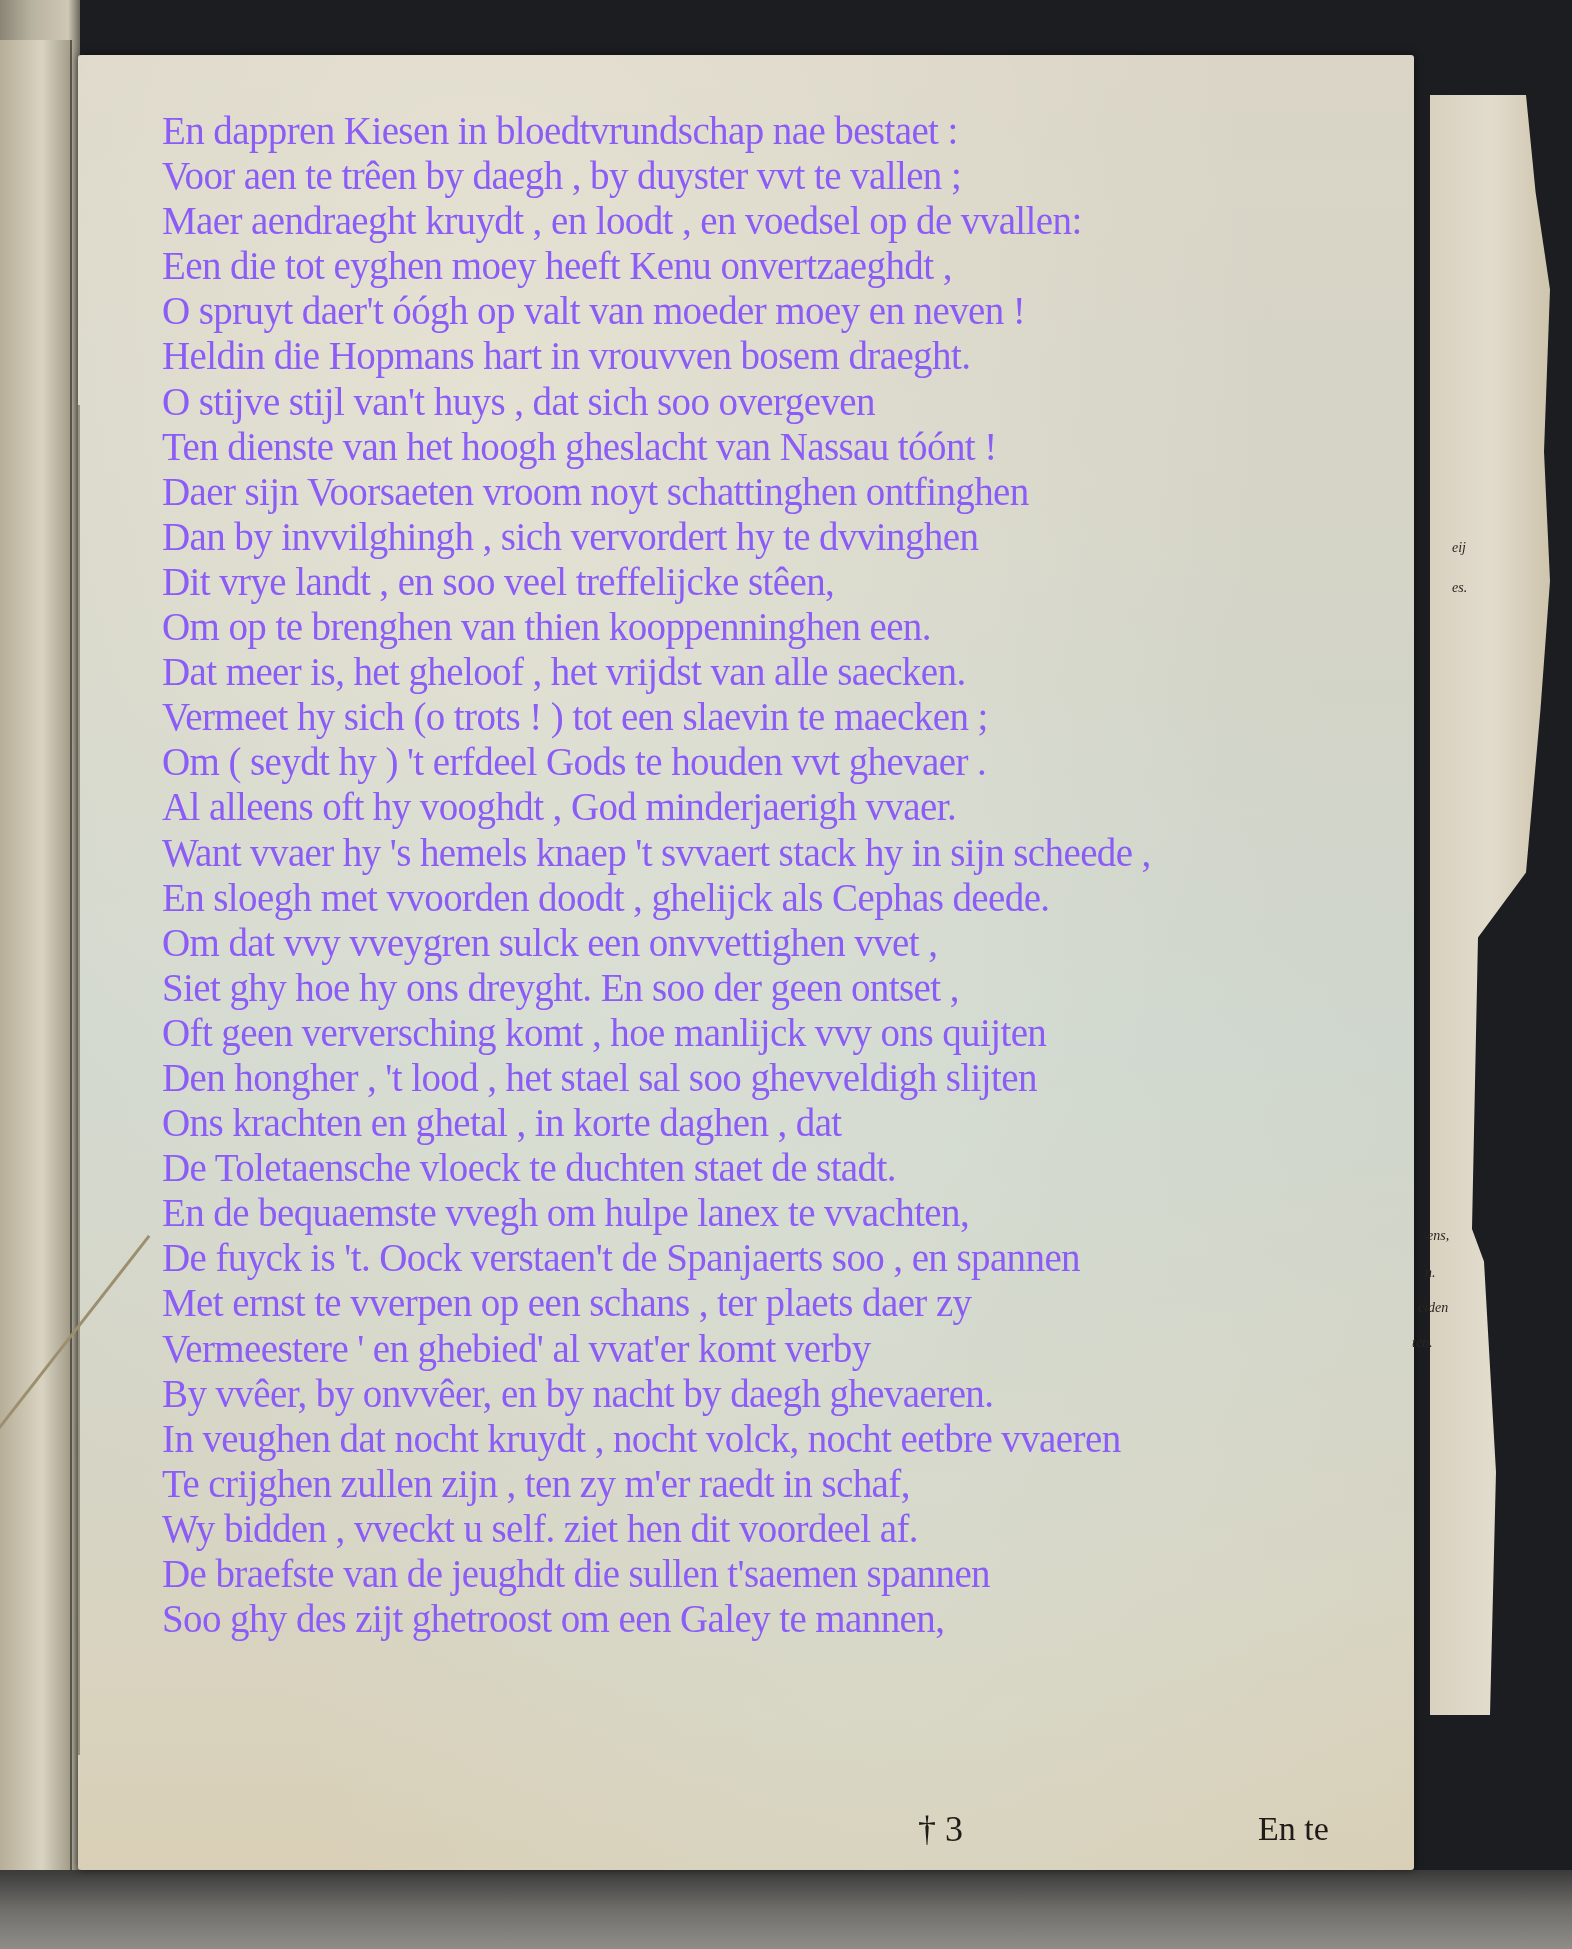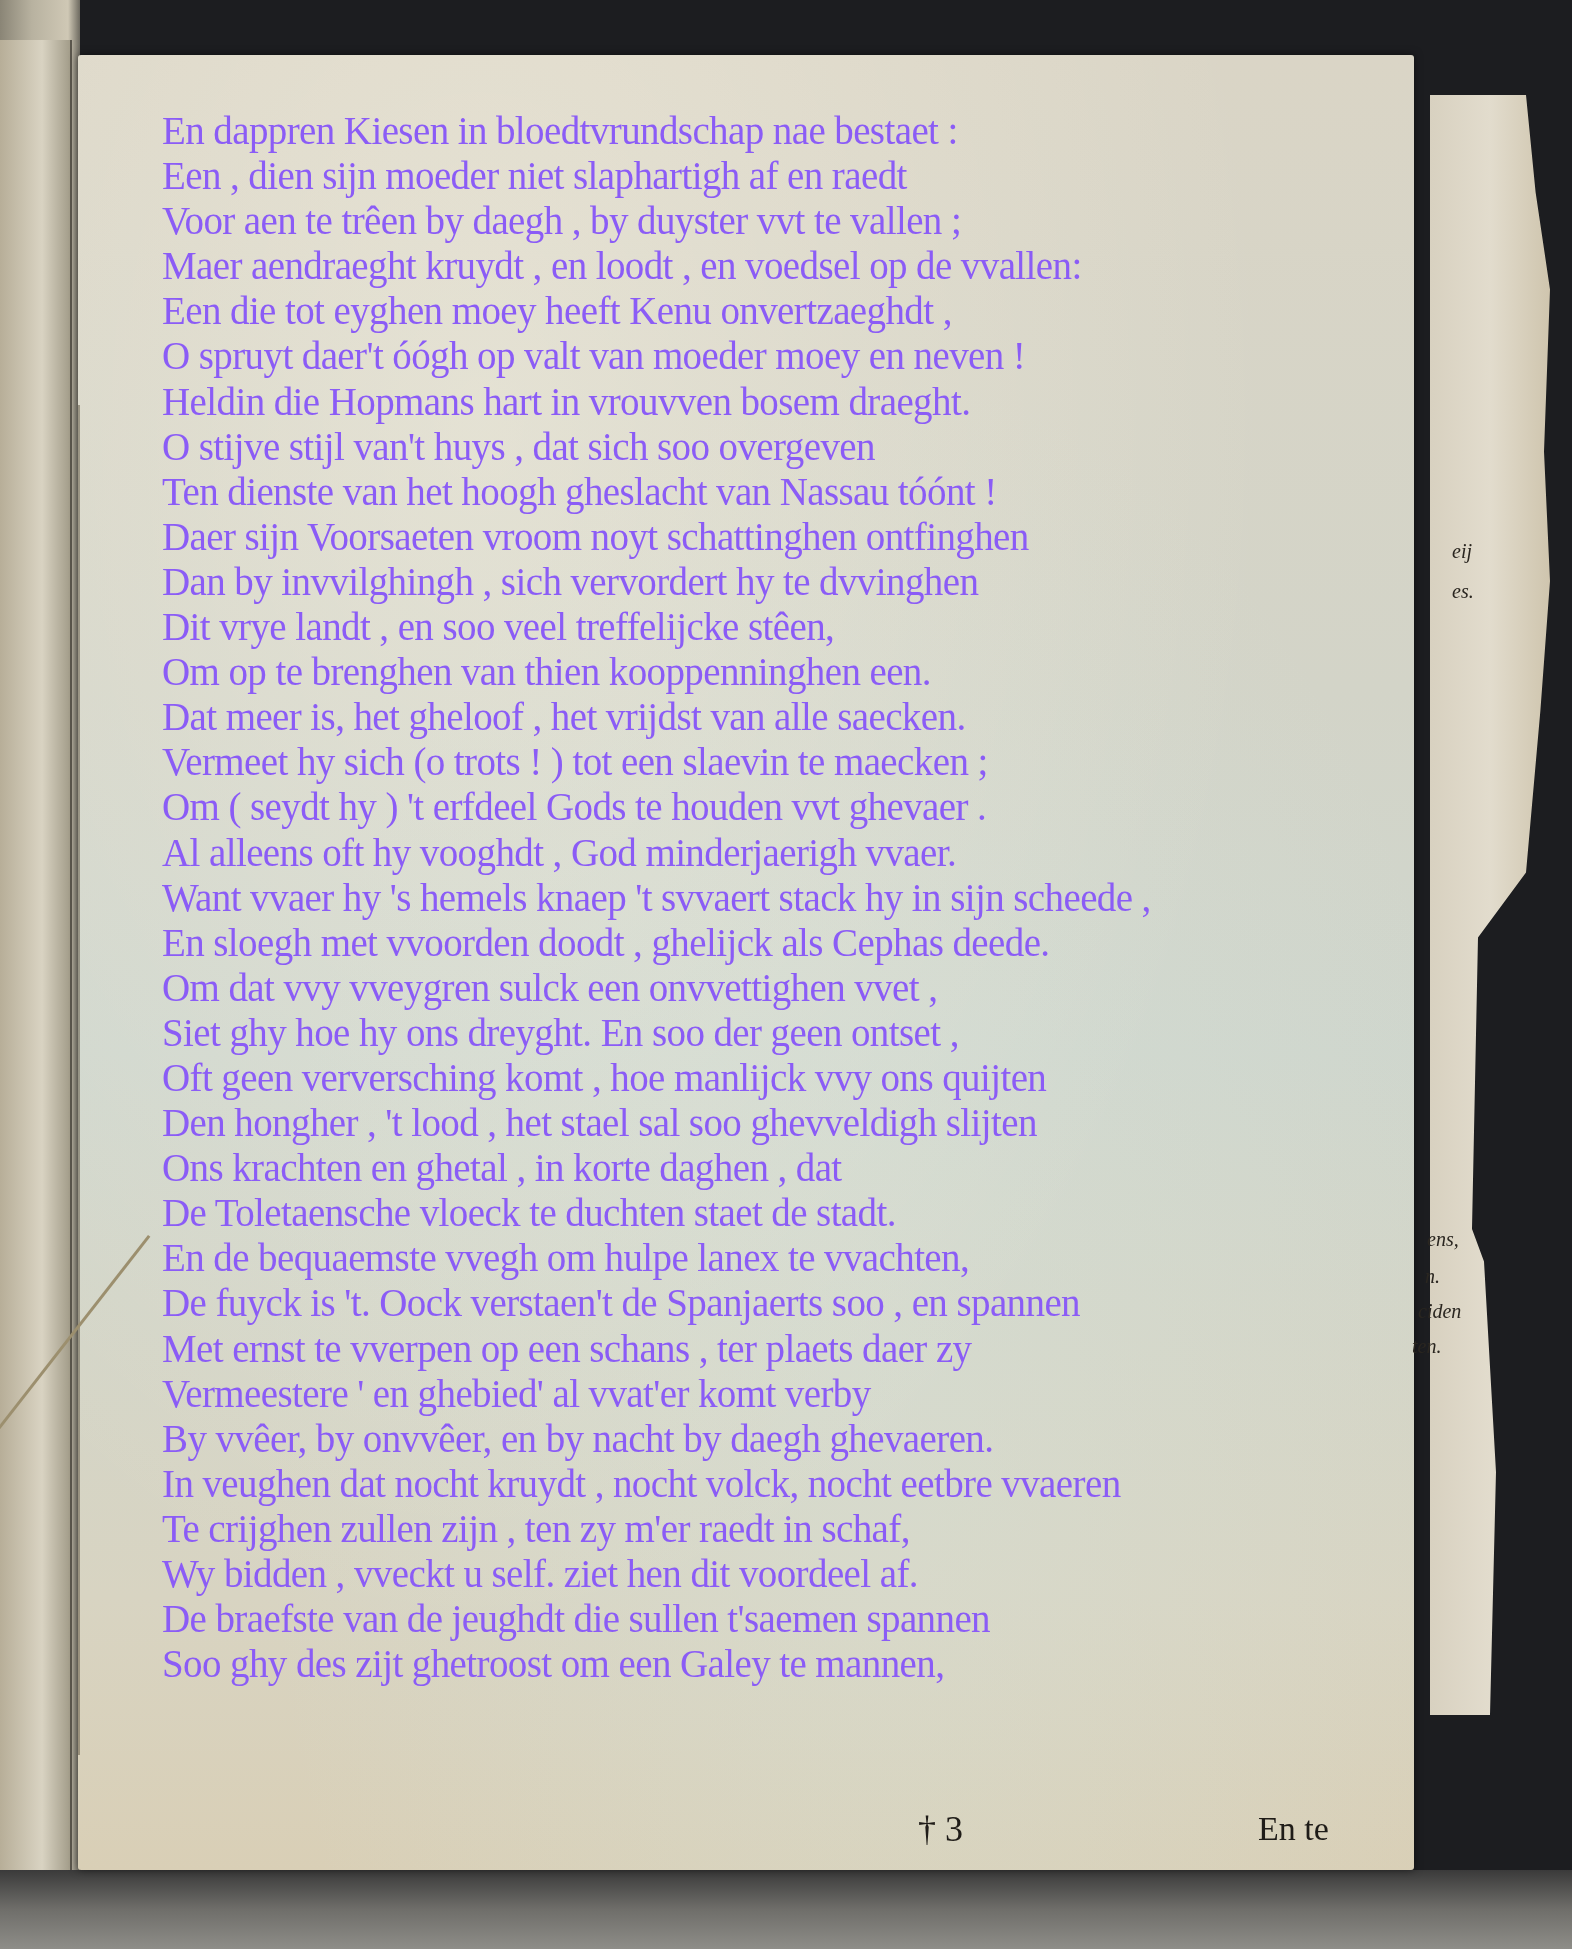--- a/index.html
+++ b/index.html
@@ -51,39 +51,38 @@
     display:block; font-size:39px; line-height:45.1px; white-space:nowrap;
     letter-spacing:-0.6px; font-style:normal;
   }
   .signature {
     position:absolute; left:918px; top:1808px; font-size:36px; color:#1f1c18;
   }
   .catchword {
     position:absolute; left:1258px; top:1810px; font-size:34px; color:#1f1c18;text-align:right;
   }
   .margin-frag {
-    position:absolute; font-size:20px; font-style:italic; color:#2a2620;
+    position:absolute; font-size:14px; font-style:italic; color:#2a2620;
   }
 </style>
 </head>
 <body>
 
 <div class="bg-left"></div>
 <div class="left-page-edge"></div>
 <div class="right-page"></div>
 <div class="bottom-shadow"></div>
 
 <div class="page">
   <div class="left-crease" style="left:0;"></div>
   <div class="fold-line"></div>
 </div>
 
 <div class="text-block">
   <span class="line">En dappren Kiesen in bloedtvrundschap nae bestaet :</span>
-  <span class="line">Een , dien sijn moeder niet slaphartigh af en raedt</span>
   <span class="line">Voor aen te trêen by daegh , by duyster vvt te vallen ;</span>
   <span class="line">Maer aendraeght kruydt , en loodt , en voedsel op de vvallen:</span>
   <span class="line">Een die tot eyghen moey heeft Kenu onvertzaeghdt ,</span>
   <span class="line">O spruyt daer't óógh op valt van moeder moey en neven !</span>
   <span class="line">Heldin die Hopmans hart in vrouvven bosem draeght.</span>
   <span class="line">O stijve stijl van't huys , dat sich soo overgeven</span>
   <span class="line">Ten dienste van het hoogh gheslacht van Nassau tóónt !</span>
   <span class="line">Daer sijn Voorsaeten vroom noyt schattinghen ontfinghen</span>
   <span class="line">Dan by invvilghingh , sich vervordert hy te dvvinghen</span>
   <span class="line">Dit vrye landt , en soo veel treffelijcke stêen,</span>

